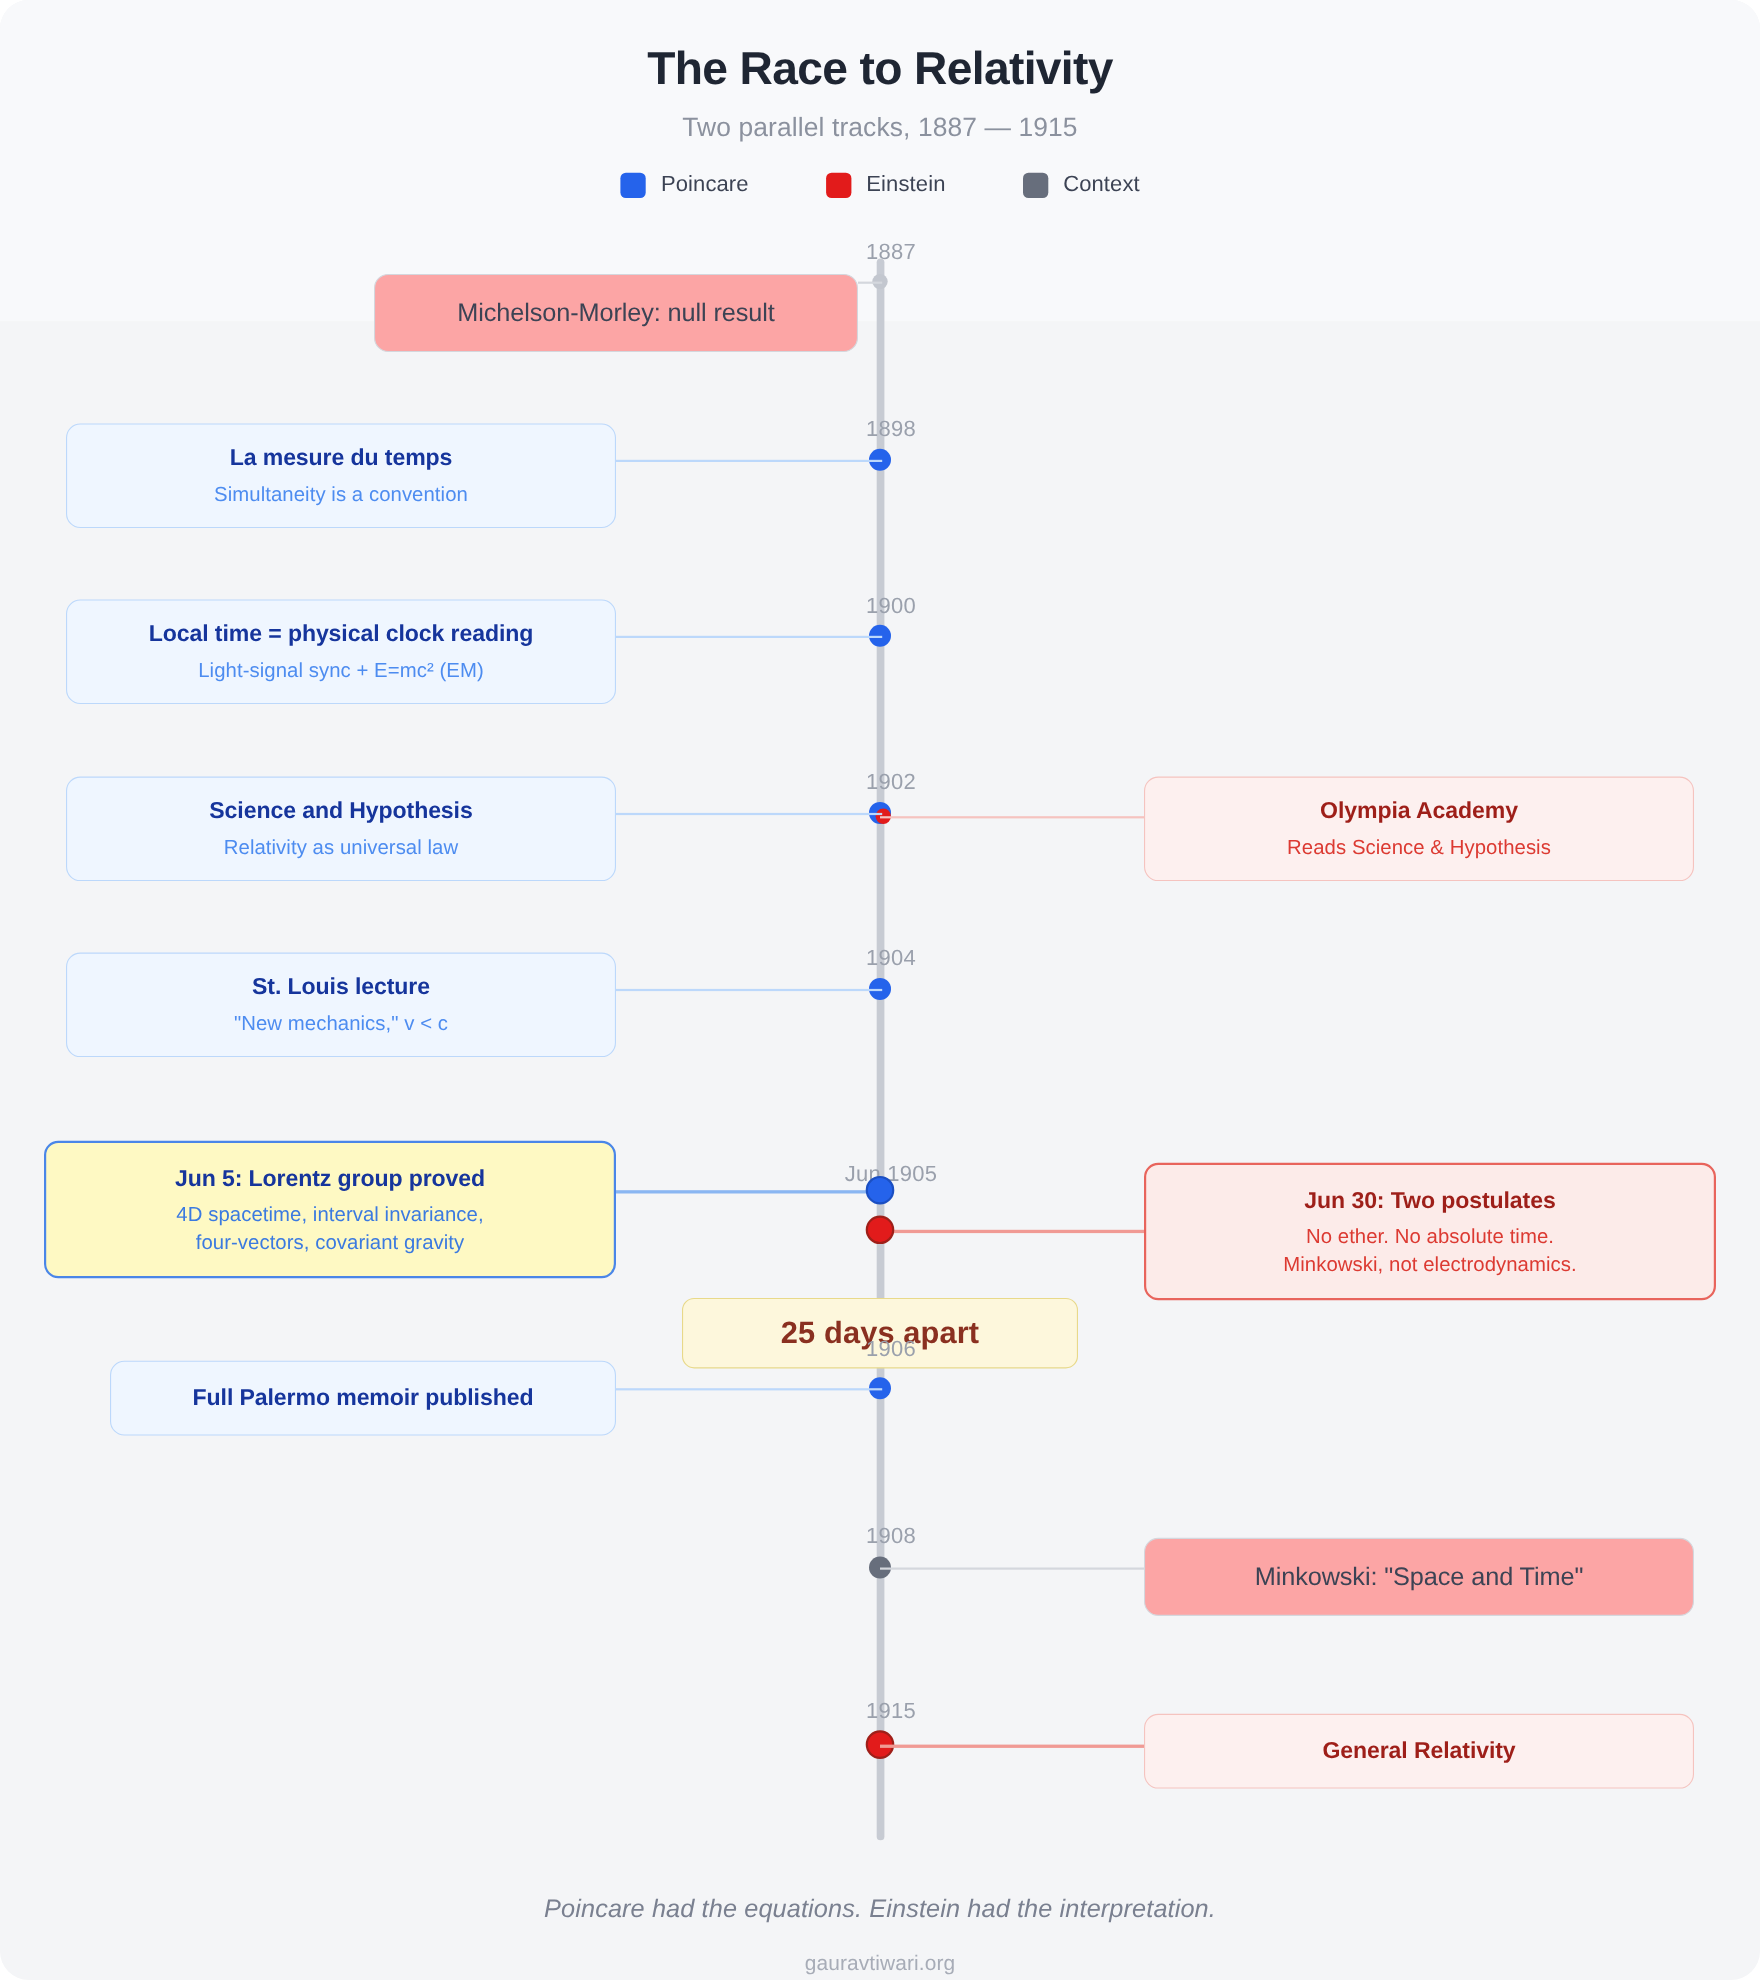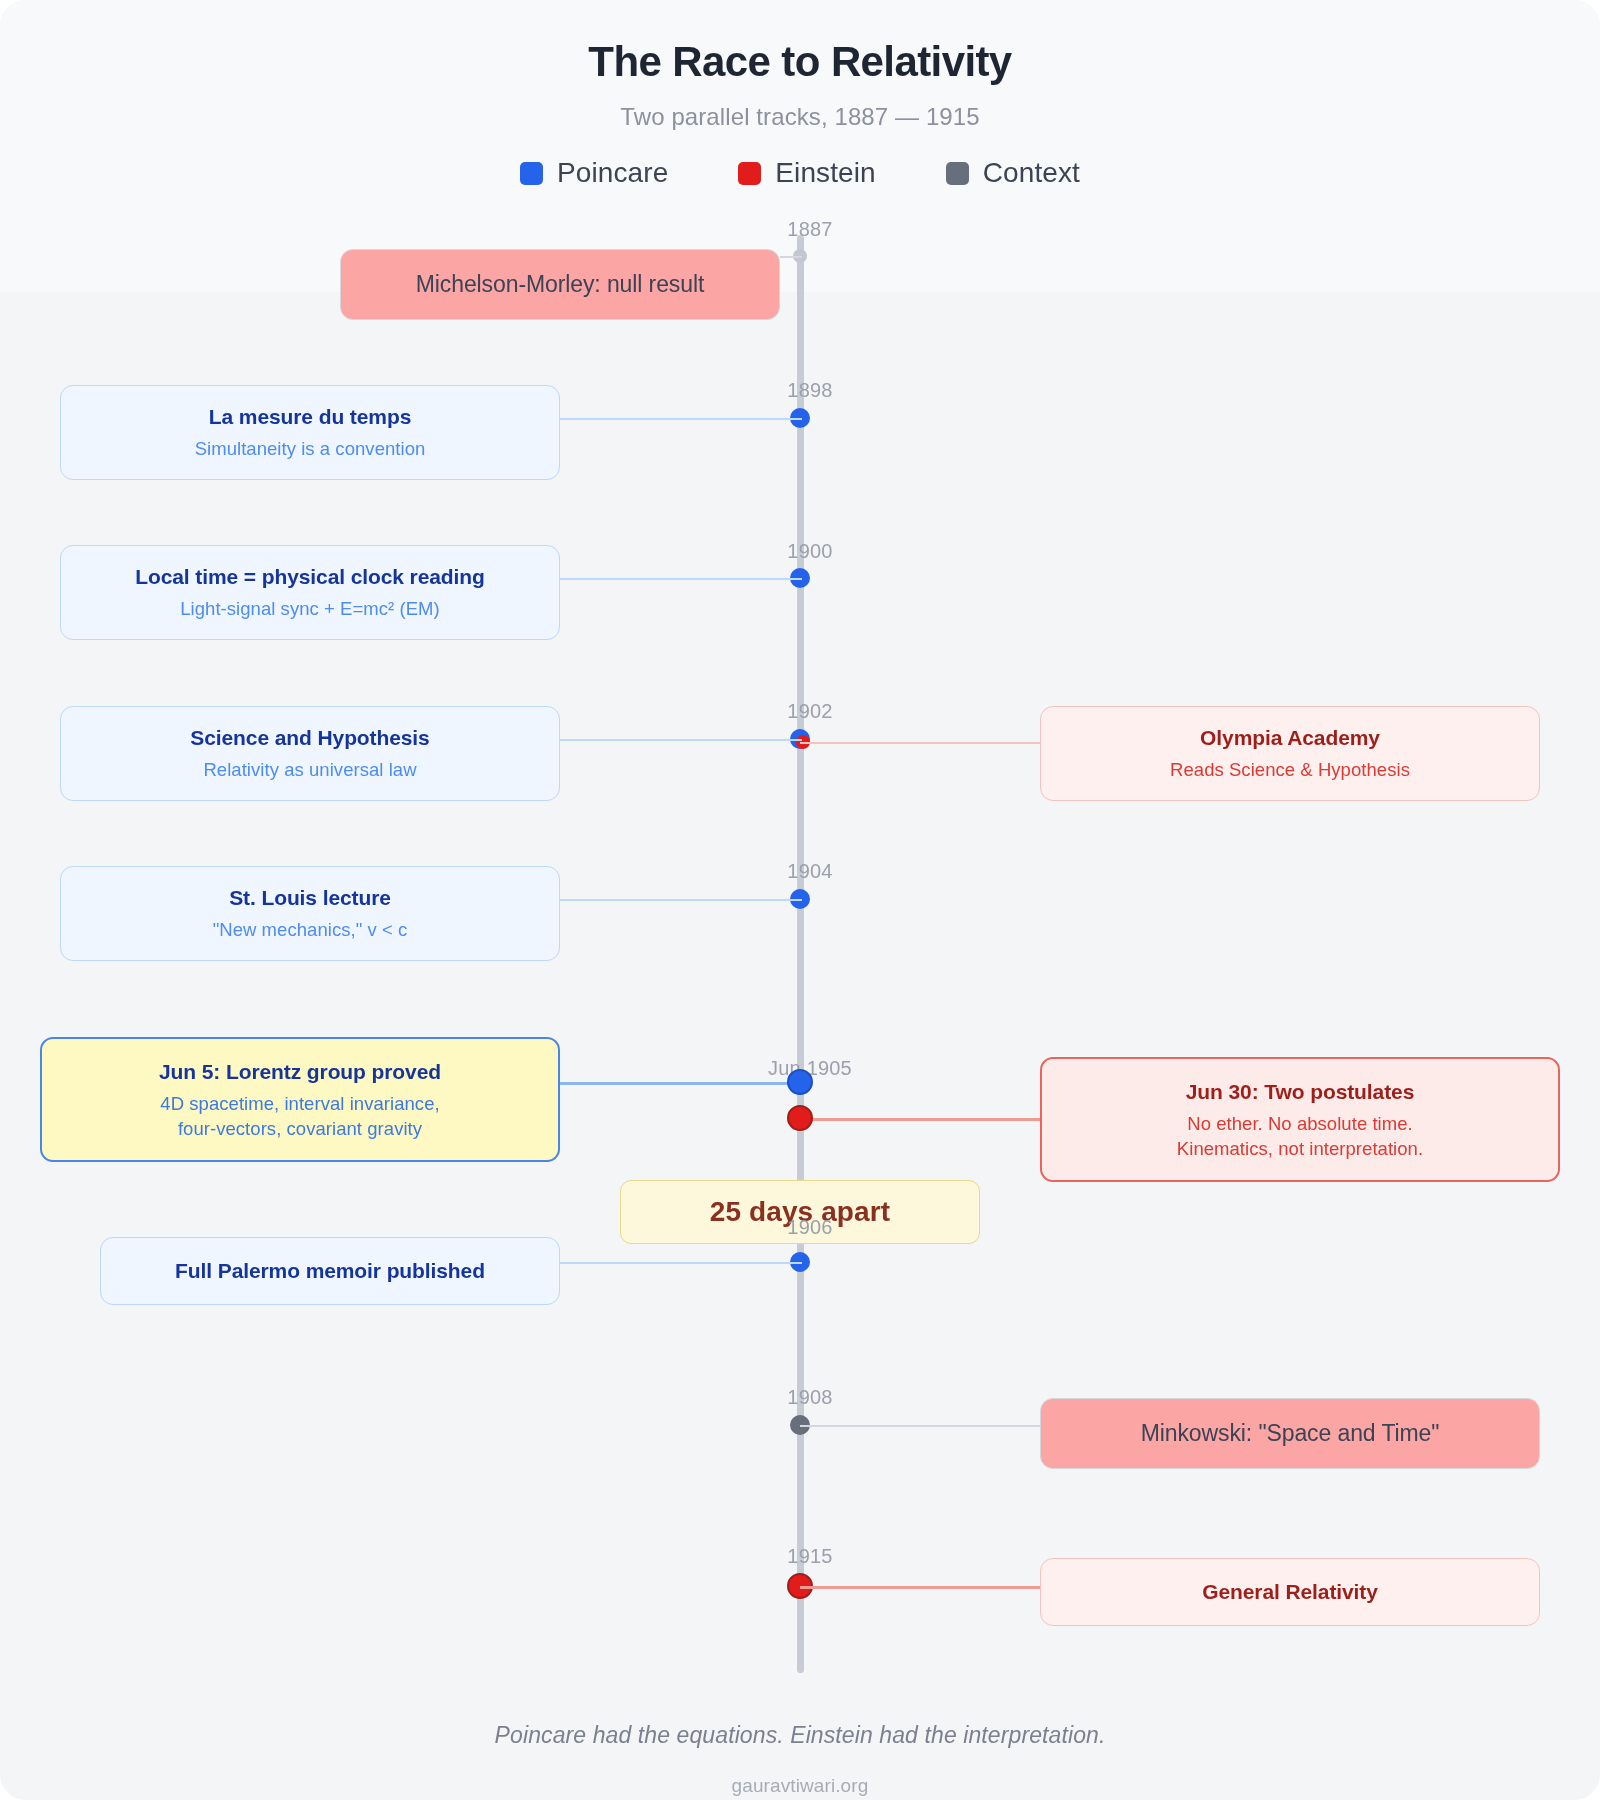--- a/index.html
+++ b/index.html
@@ -55,21 +55,21 @@
     align-items: center;
     gap: 14px;
   }
   .legend-swatch {
     width: 23px;
     height: 23px;
     border-radius: 5px;
     display: block;
   }
   .legend-label {
-    font-size: 28px;
+    font-size: 20px;
     color: #3c4354;
     letter-spacing: 0.1px;
   }
 
   
   .axis {
     position: absolute;
     left: 797px;
     top: 235px;
     width: 7px;
@@ -279,21 +279,21 @@
 
   <div class="card blue highlight" style="left:40px; top:1037px; width:520px; padding:19px 22px">
     <div class="card-title">Jun 5: Lorentz group proved</div>
     <div class="card-sub" style="white-space:pre-line">4D spacetime, interval invariance,
 four-vectors, covariant gravity</div>
   </div>
 
   <div class="card red highlight" style="left:1040px; top:1057px; width:520px; padding:19px 11px">
     <div class="card-title">Jun 30: Two postulates</div>
     <div class="card-sub" style="white-space:pre-line">No ether. No absolute time.
-Kinematics, not interpretation.</div>
+Minkowski, not electrodynamics.</div>
   </div>
 
   <div class="note" style="left:620px; top:1180px; width:360px">25 days apart</div>
 
   <div class="year" style="top:1216px">1906</div>
   <div class="dot medium" style="left:800px; top:1262px; background:#2563eb"></div>
   <div class="connector" style="left:560px; top:1262px; width:242px; background:#bcd8fb"></div>
   <div class="card blue" style="left:100px; top:1237px; width:460px; padding:19px 22px">
     <div class="card-title">Full Palermo memoir published</div>
   </div>

